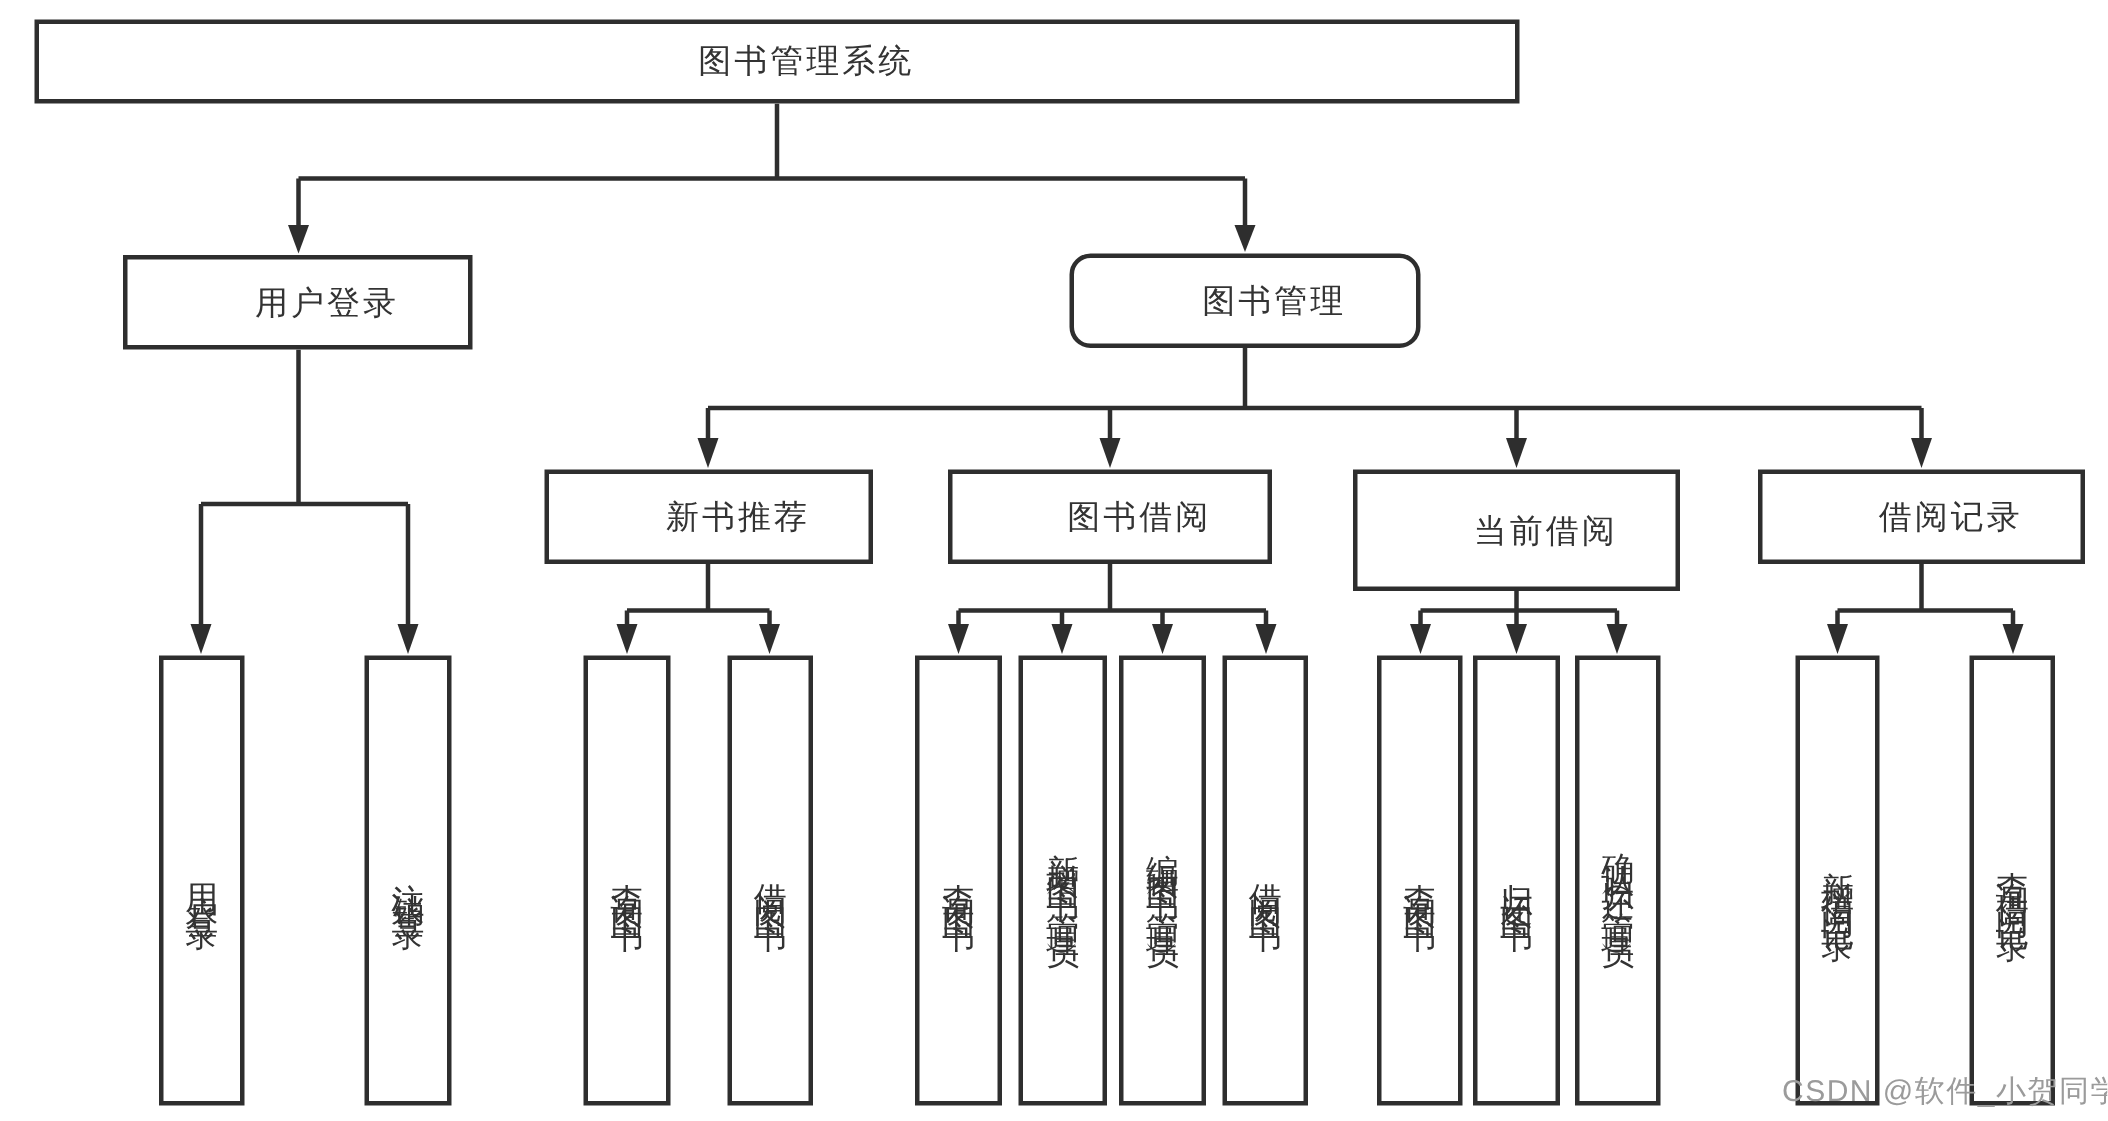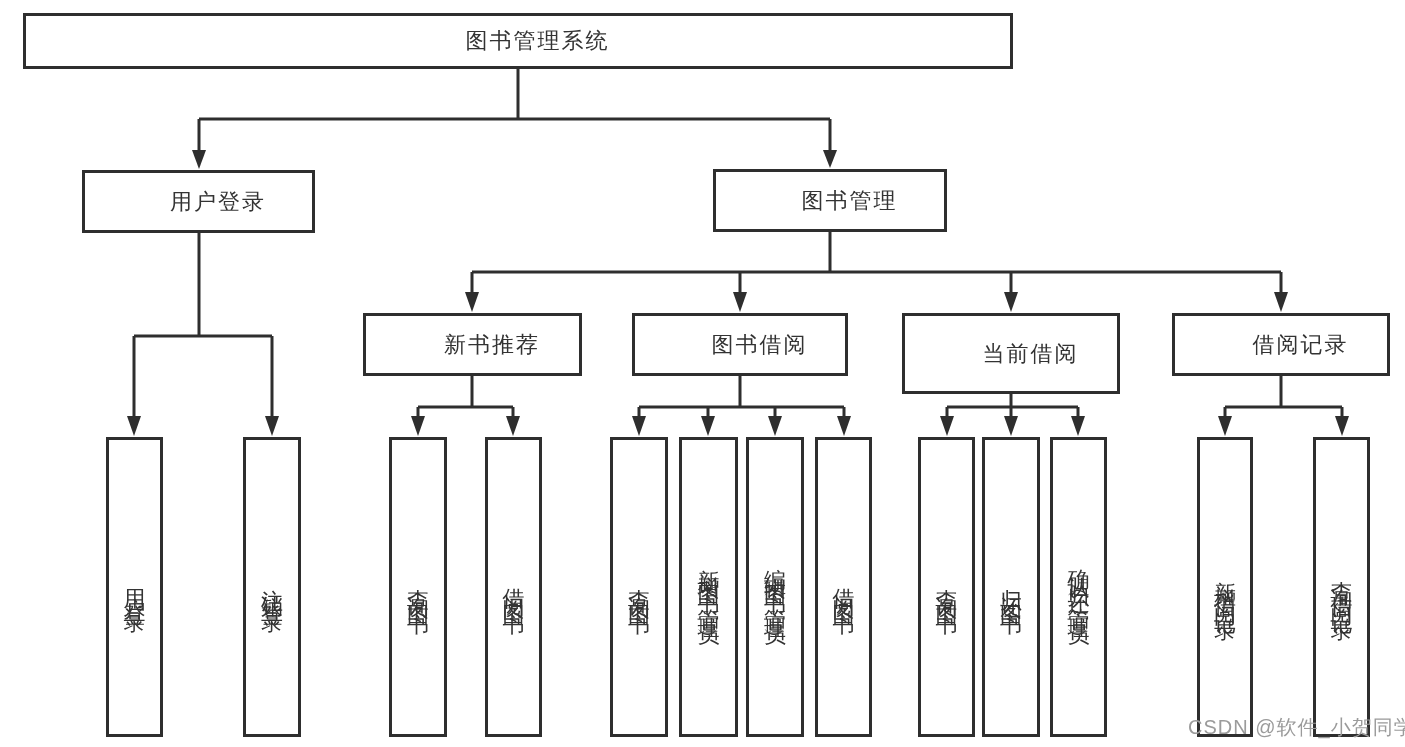--- a/index.html
+++ b/index.html
@@ -93,21 +93,21 @@
     <polygon points="1071,416 1085,416 1078,436"></polygon>
 
     <path d="M1281 376 V407 M1225 407 H1342 M1225 407 V418 M1342 407 V418"></path>
     <polygon points="1218,416 1232,416 1225,436"></polygon>
     <polygon points="1335,416 1349,416 1342,436"></polygon>
   </svg>
 
   <div class="node" style="left:23px; top:13px; width:990px; height:56px;">图书管理系统</div>
 
   <div class="node" style="left:82px; top:170px; width:233px; height:63px;">用户登录</div>
-  <div class="node" style="left:713px; top:169px; width:234px; height:63px;">图书管理</div>
+  <div class="node" style="left:713px; top:169px; width:234px; height:63px;border-radius:14px;">图书管理</div>
 
   <div class="node" style="left:363px; top:313px; width:219px; height:63px;">新书推荐</div>
   <div class="node" style="left:632px; top:313px; width:216px; height:63px;">图书借阅</div>
   <div class="node" style="left:902px; top:313px; width:218px; height:81px;">当前借阅</div>
   <div class="node" style="left:1172px; top:313px; width:218px; height:63px;">借阅记录</div>
 
   <div class="node v" style="left:106px; top:437px; width:57px; height:300px;">用户登录</div>
   <div class="node v" style="left:243px; top:437px; width:58px; height:300px;">注销登录</div>
 
   <div class="node v" style="left:389px; top:437px; width:58px; height:300px;">查询图书</div>

